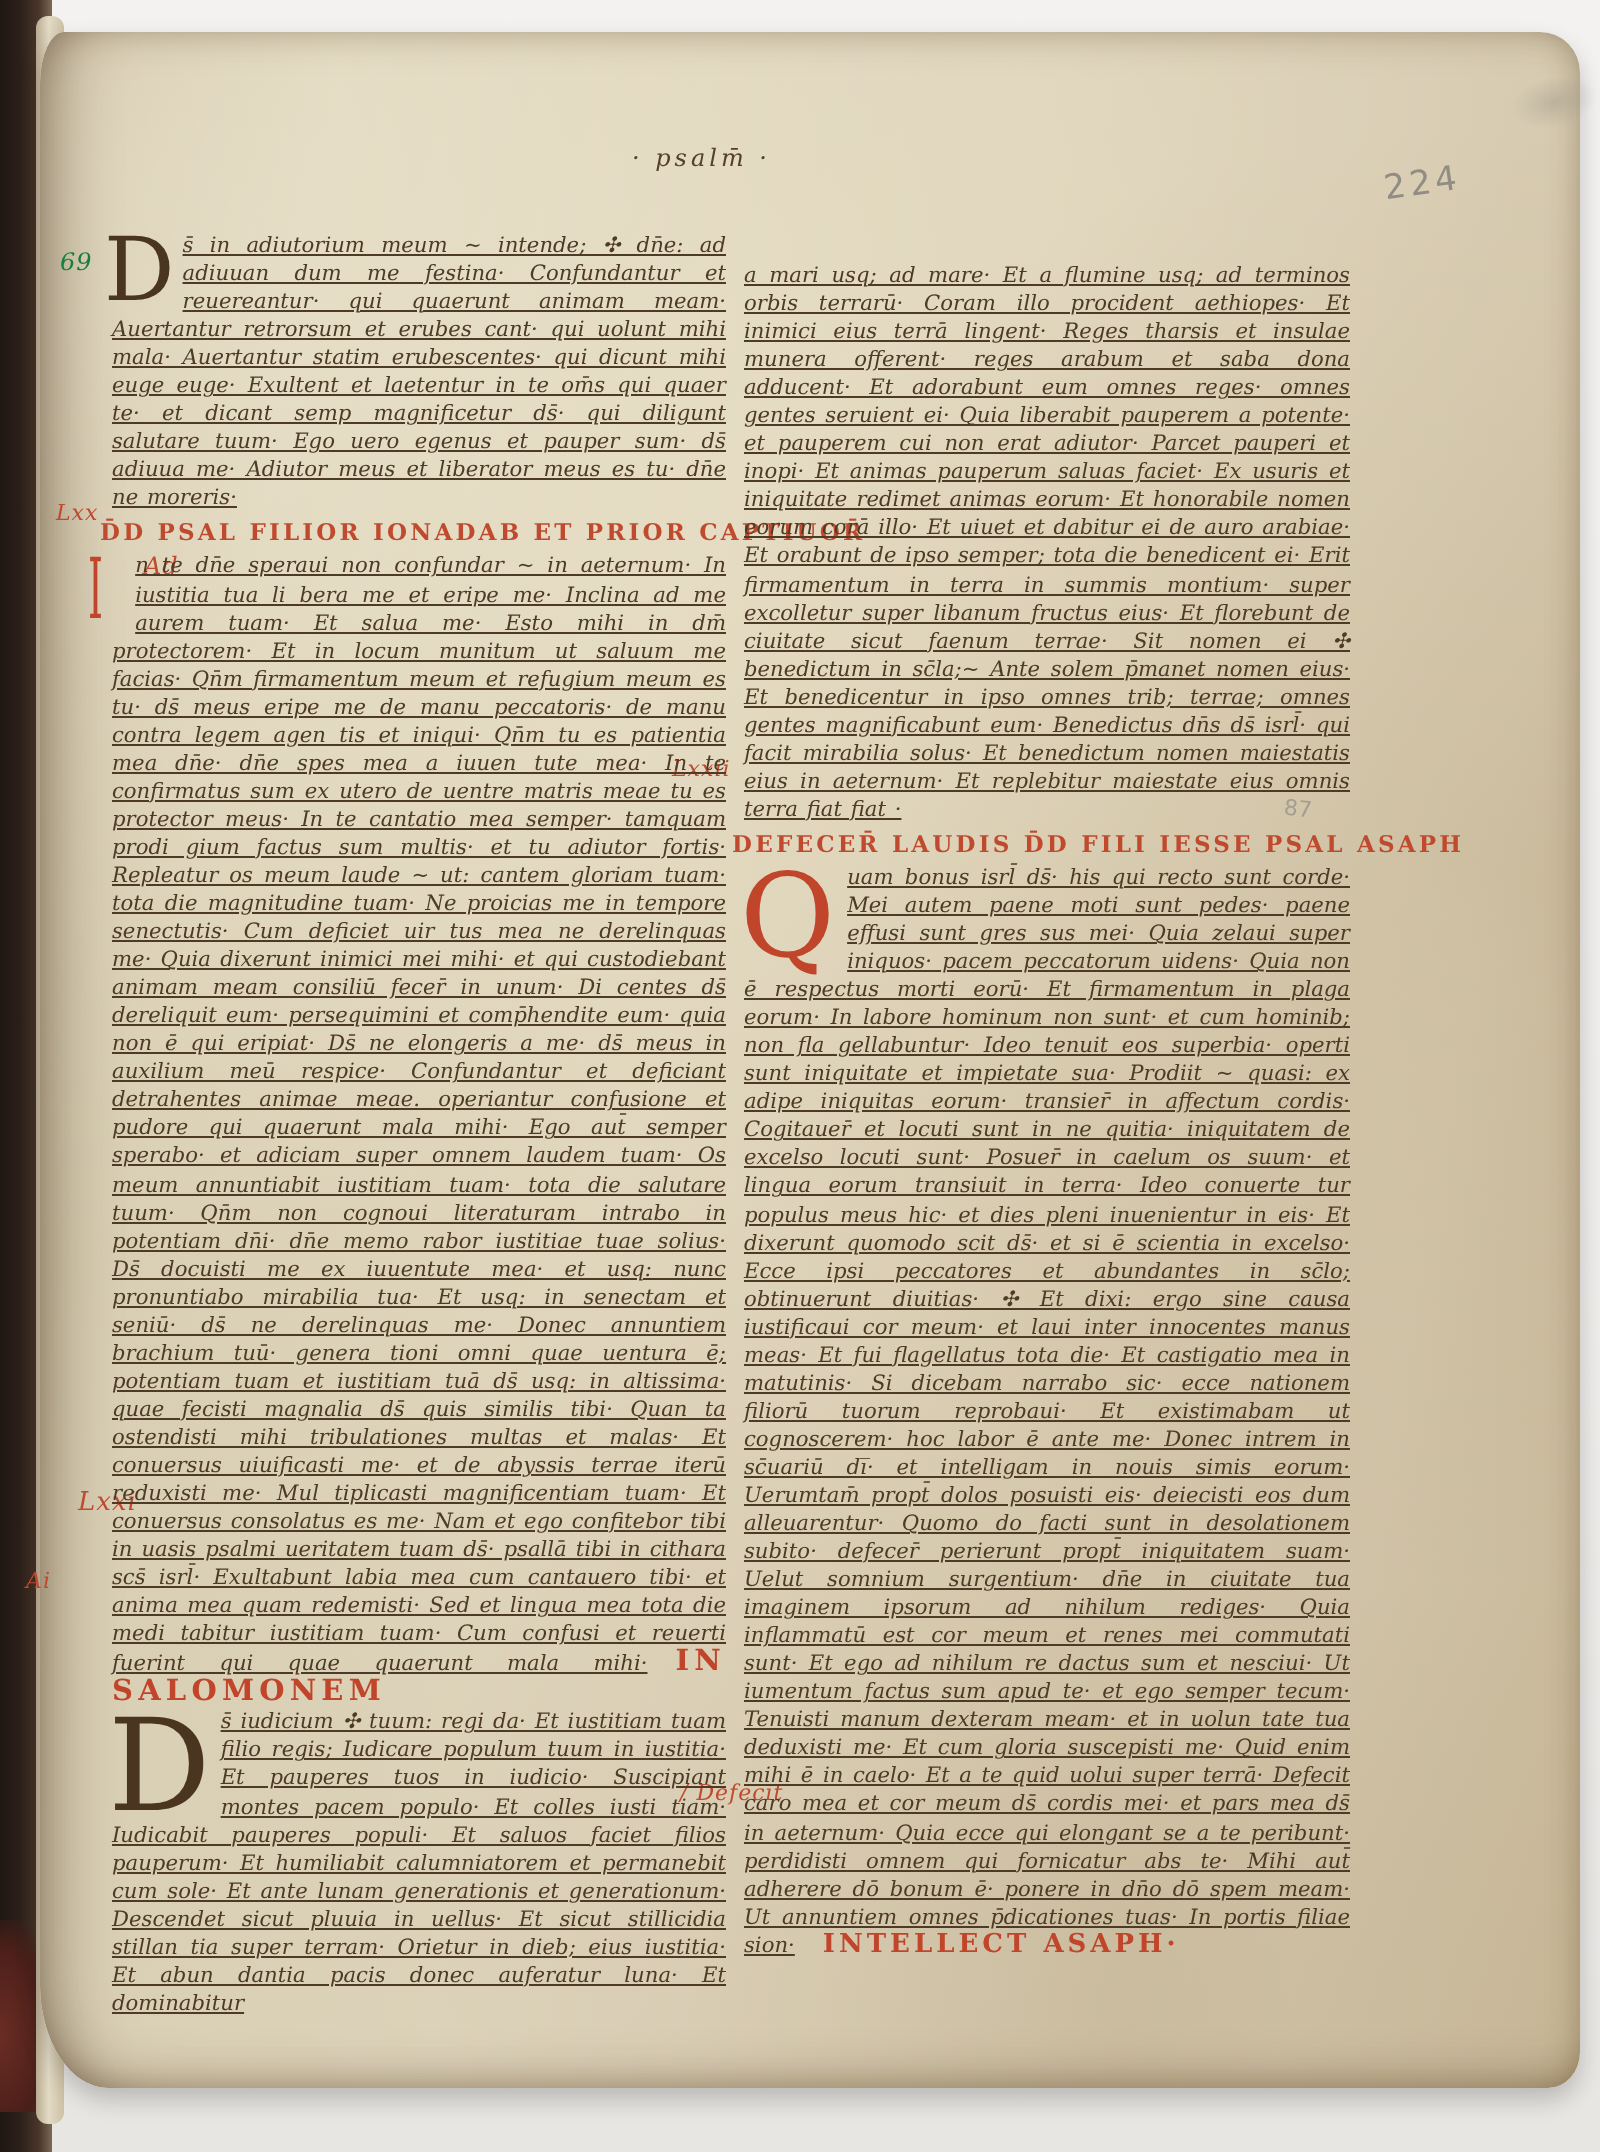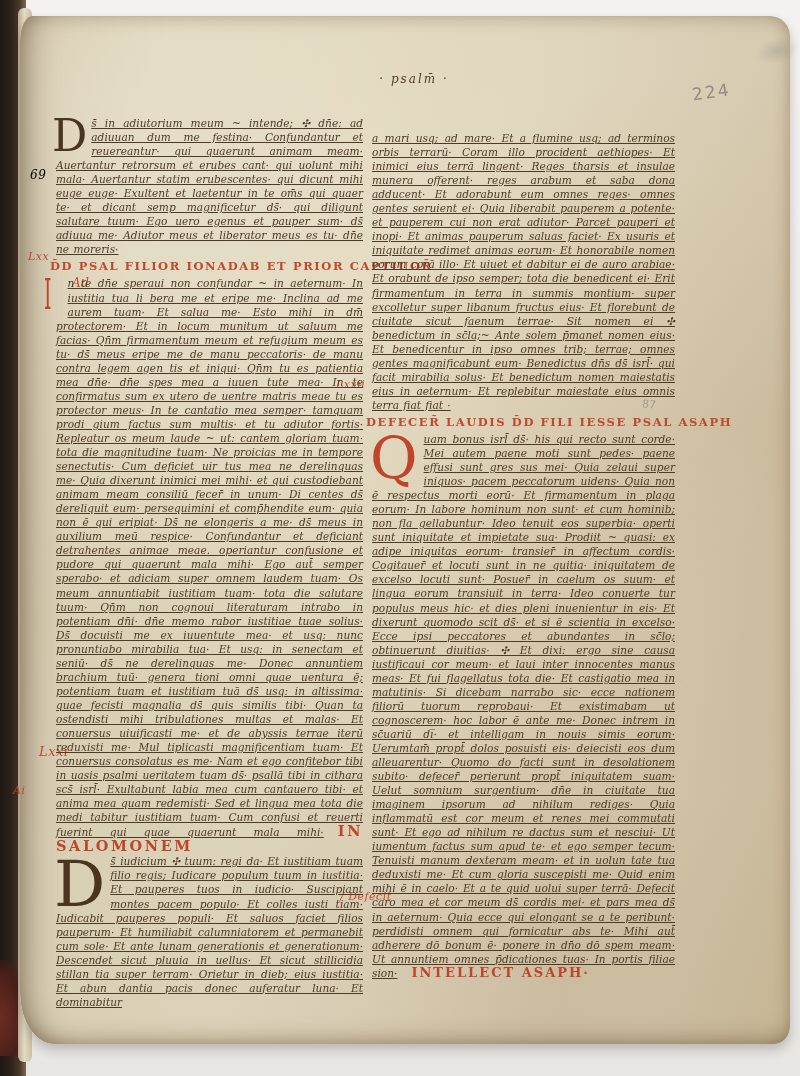--- a/index.html
+++ b/index.html
@@ -28,21 +28,21 @@
       inset 22px 0 34px -20px rgba(60,40,20,.55),
       inset -8px 0 18px -10px rgba(110,85,50,.40),
       inset 0 -14px 26px -16px rgba(100,75,45,.55),
       inset 0 10px 20px -14px rgba(110,85,50,.30),
       0 6px 12px rgba(0,0,0,.20);}
   .smudge{position:absolute;left:735px;top:22px;width:44px;height:26px;border-radius:50%;
     background:radial-gradient(ellipse,rgba(120,115,110,.25),transparent 70%);
     transform:rotate(-12deg);}
 
   
-  .running-title{position:absolute;left:334px;top:72px;width:160px;text-align:center;
+  .running-title{position:absolute;left:316px;top:72px;width:160px;text-align:left;
     font-style:italic;font-size:12px;letter-spacing:2px;color:#54402b;}
   .folio-number{position:absolute;left:692px;top:82px;font-size:17px;color:#85827c;
     font-family:"DejaVu Sans","Liberation Sans",sans-serif;transform:rotate(-8deg);
     letter-spacing:2px;opacity:.85;}
   .pencil-note{position:absolute;left:642px;top:398px;font-size:11px;color:#9a958c;
     transform:rotate(6deg);opacity:.8;font-family:"DejaVu Sans",sans-serif;}
 
   
   .col{position:absolute;top:116px;width:307px;font-style:italic;font-size:10.6px;
     line-height:14.05px;color:#4e3b27;text-align:justify;}
@@ -60,21 +60,21 @@
 
   .init{float:left;font-style:normal;color:#4a3520;}
   .init-d1{font-size:44px;line-height:36px;margin:2px 4px 0 -4px;}
   .init-i{color:#c0452a;font-size:42px;line-height:34px;margin:2px 7px 0 -12px;
     transform:scaleX(.45);transform-origin:left;}
   .init-d2{font-size:64px;line-height:52px;margin:4px 5px 0 -2px;}
   .init-q{color:#c0452a;font-size:58px;line-height:46px;margin:3px 6px 6px -2px;}
 
   
   .marg{position:absolute;font-size:11px;color:#bf4a2e;font-style:italic;letter-spacing:.5px;}
-  .marg-ink{color:#000000;margin-top:44px;}
+  .marg-ink{color:#15803d;}
   .m-69{left:30px;top:124px;font-size:12px;}
   .m-lxx{left:28px;top:250px;text-align:right;}
   .m-ad{left:28px;top:276px;font-size:12px;margin-left:44px;}
   .m-lxxi{left:8px;top:744px;font-size:13px;margin-left:31px;}
   .m-ai{left:13px;top:784px;}
   .m-lxxii{left:336px;top:378px;}
   .m-lxxiii{left:340px;top:890px;}
 </style>
 </head>
 <body>

